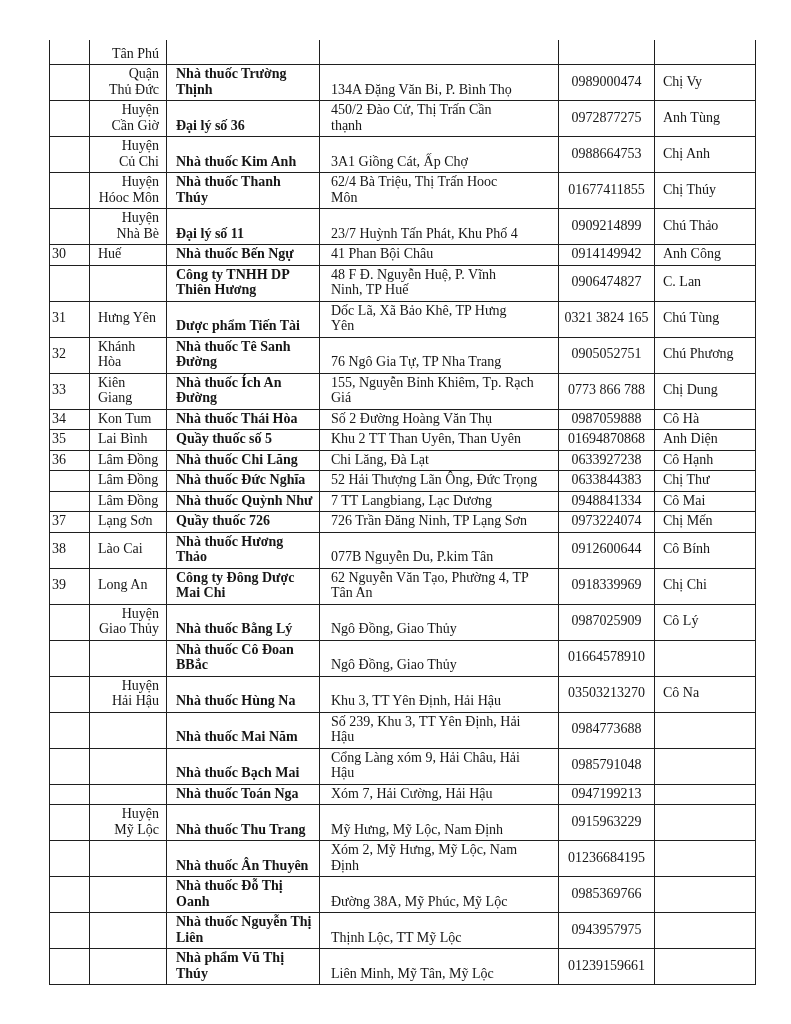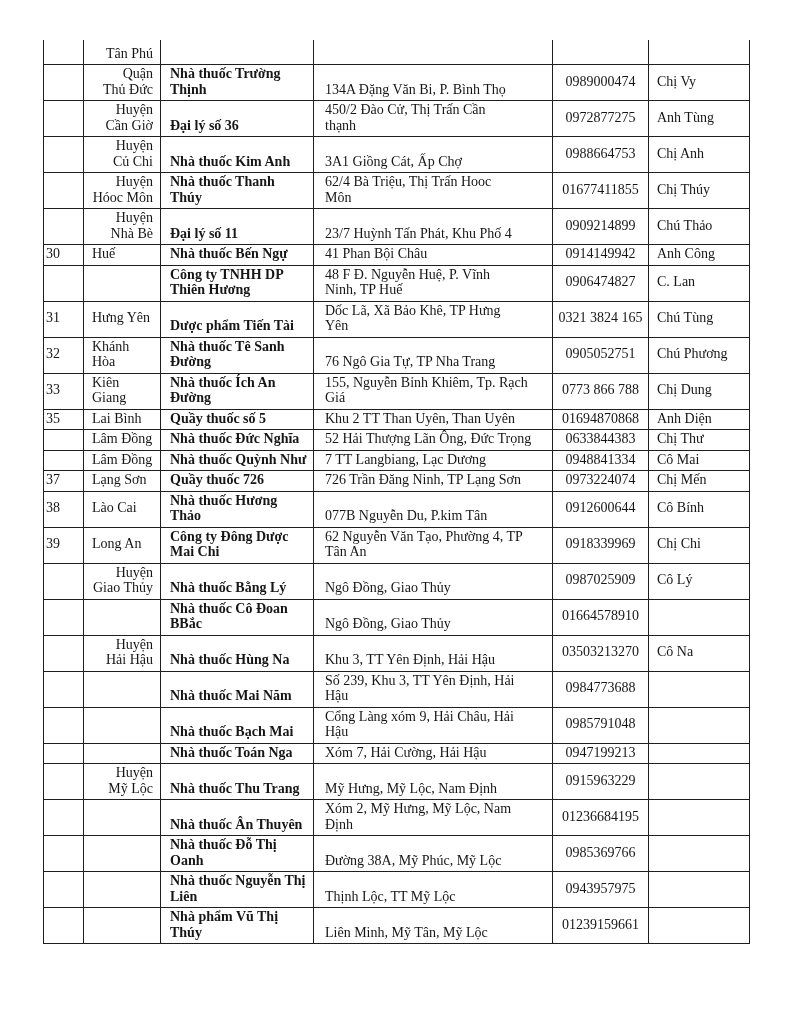--- a/index.html
+++ b/index.html
@@ -9,20 +9,21 @@
   }
   body {
     width: 791px;
     height: 1024px;
     overflow: hidden;
     font-family: "Liberation Serif", "DejaVu Serif", serif;
     color: #161616;
   }
   .page {
     padding: 40px 0 0 43px;
+    margin-left: 6px;
   }
   table.contact-table {
     border-collapse: collapse;
     table-layout: fixed;
     width: 706px;
   }
   td {
     border: 1.5px solid #1f1f1f;
     font-size: 14px;
     line-height: 15.5px;
@@ -182,26 +183,42 @@
           <td class="col-region province">Kiên
 Giang</td>
           <td class="col-name">Nhà thuốc Ích An
 Đường</td>
           <td class="col-address">155, Nguyễn Bỉnh Khiêm, Tp. Rạch
 Giá</td>
           <td class="col-phone">0773 866 788</td>
           <td class="col-contact">Chị Dung</td>
         </tr>
         <tr>
+          <td class="col-num">34</td>
+          <td class="col-region province">Kon Tum</td>
+          <td class="col-name">Nhà thuốc Thái Hòa</td>
+          <td class="col-address">Số 2 Đường Hoàng Văn Thụ</td>
+          <td class="col-phone">0987059888</td>
+          <td class="col-contact">Cô Hà</td>
+        </tr>
+        <tr>
           <td class="col-num">35</td>
           <td class="col-region province">Lai Bình</td>
           <td class="col-name">Quầy thuốc số 5</td>
           <td class="col-address">Khu 2 TT Than Uyên, Than Uyên</td>
           <td class="col-phone">01694870868</td>
           <td class="col-contact">Anh Diện</td>
+        </tr>
+        <tr>
+          <td class="col-num">36</td>
+          <td class="col-region province">Lâm Đồng</td>
+          <td class="col-name">Nhà thuốc Chi Lăng</td>
+          <td class="col-address">Chi Lăng, Đà Lạt</td>
+          <td class="col-phone">0633927238</td>
+          <td class="col-contact">Cô Hạnh</td>
         </tr>
         <tr>
           <td class="col-num"></td>
           <td class="col-region province">Lâm Đồng</td>
           <td class="col-name">Nhà thuốc Đức Nghĩa</td>
           <td class="col-address">52 Hải Thượng Lãn Ông, Đức Trọng</td>
           <td class="col-phone">0633844383</td>
           <td class="col-contact">Chị Thư</td>
         </tr>
         <tr>

